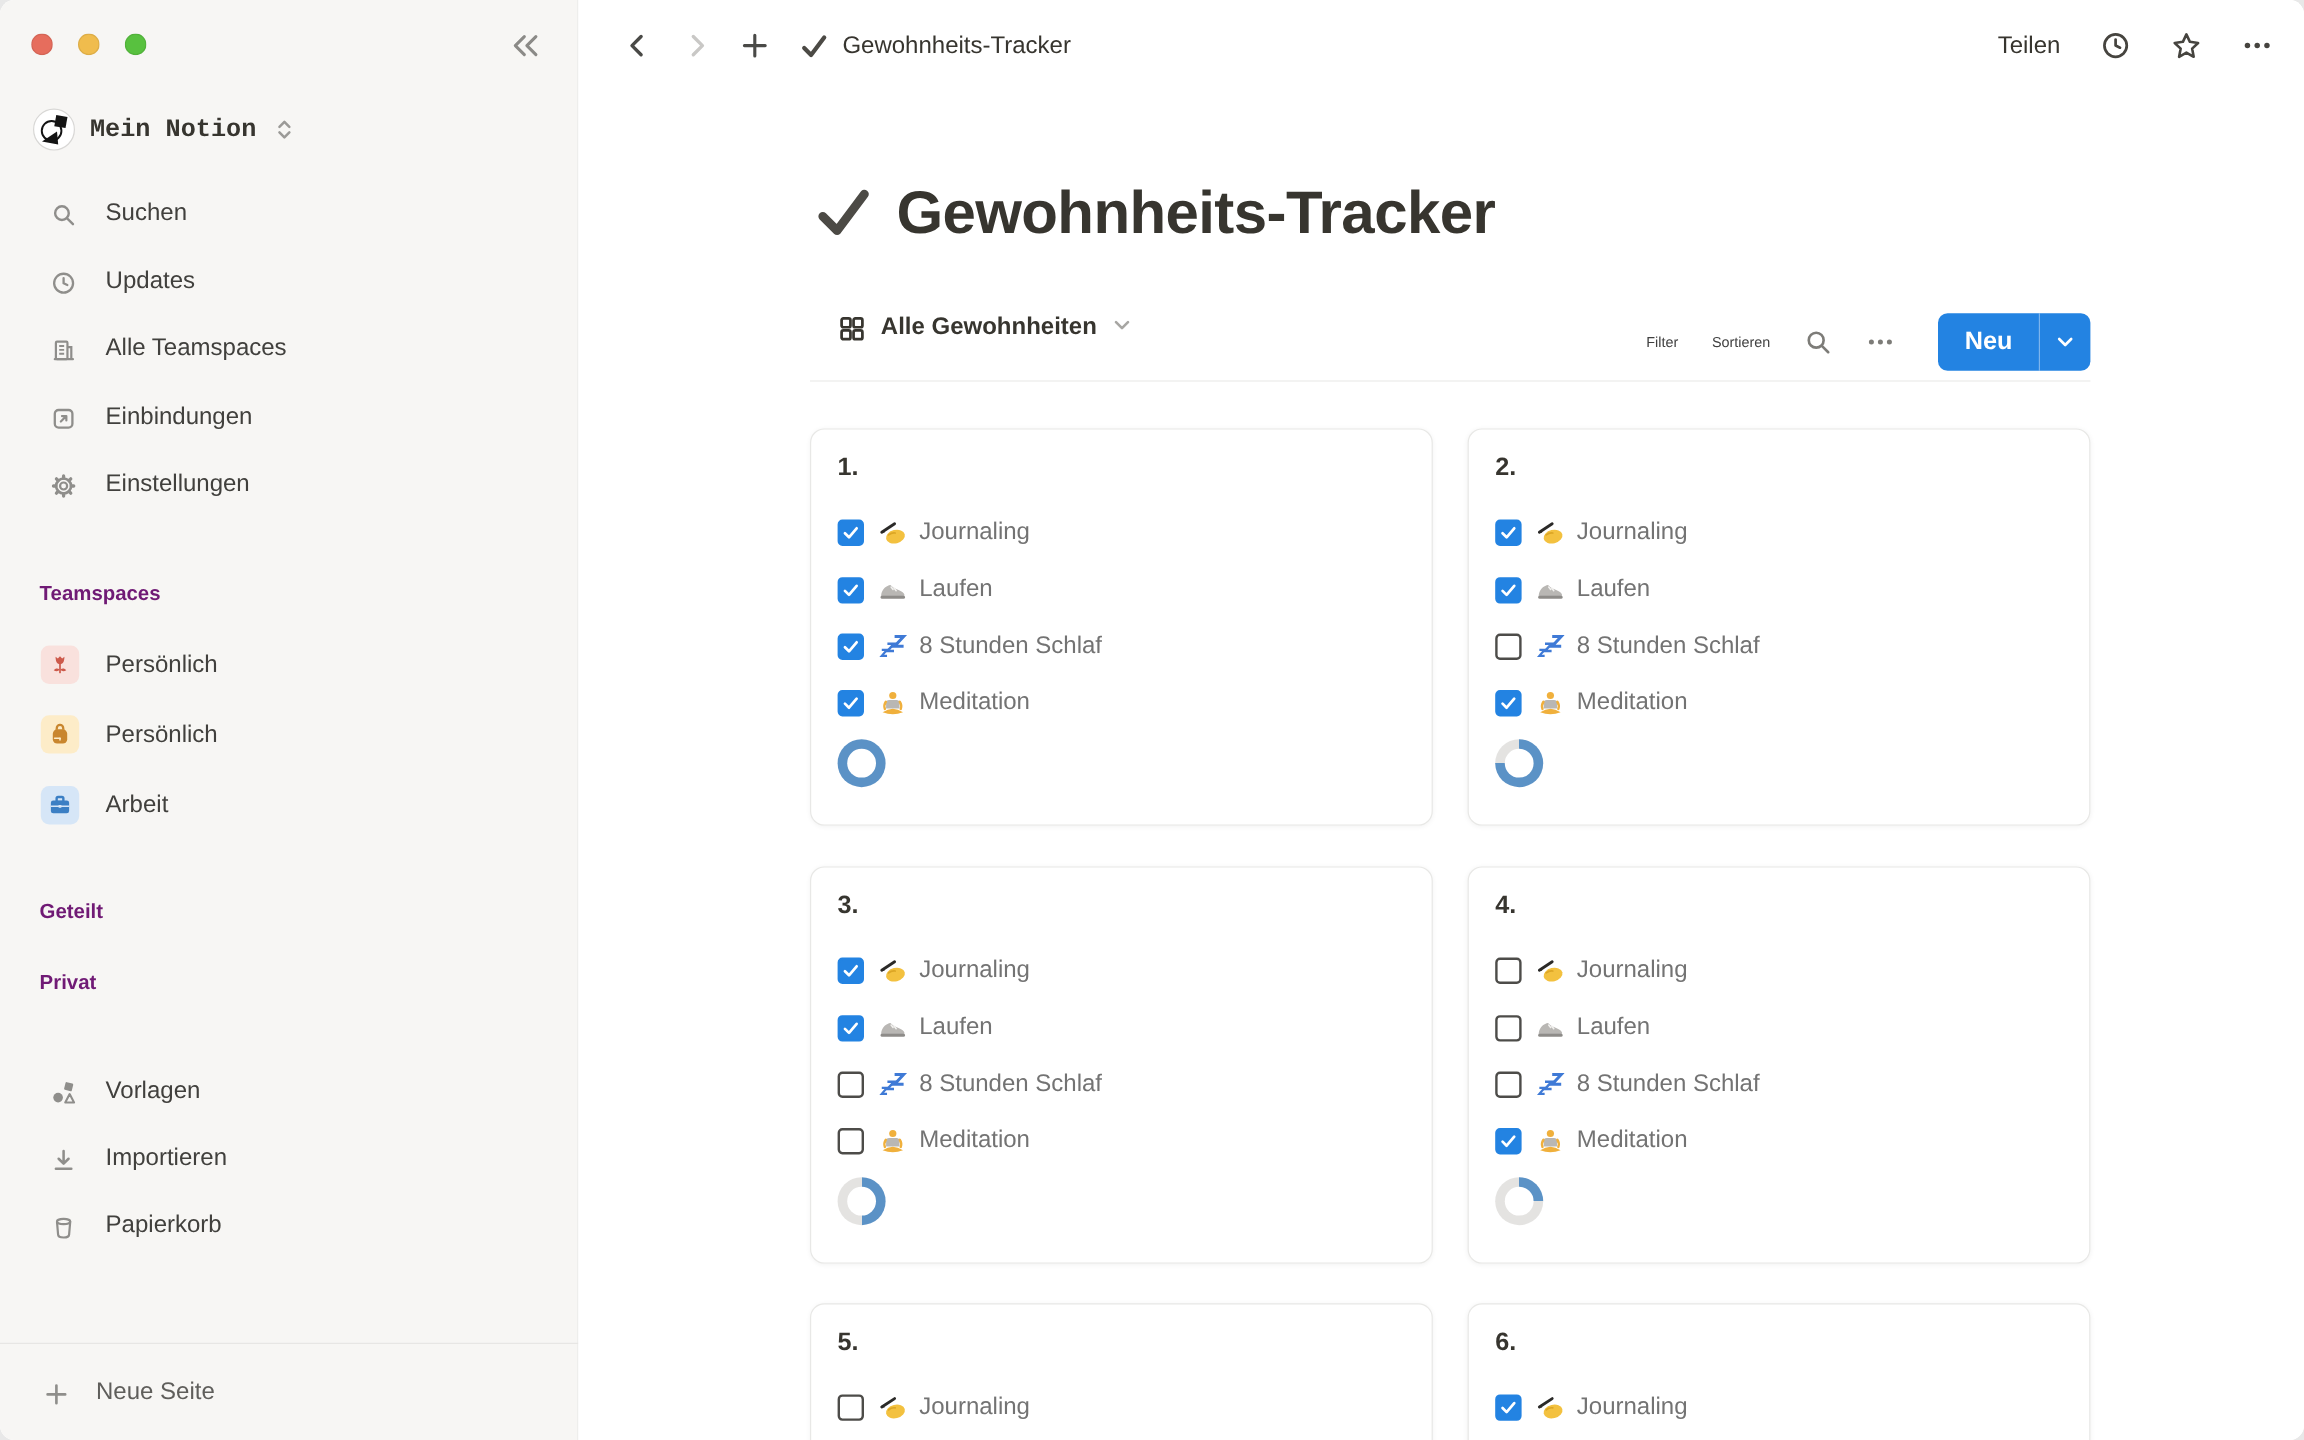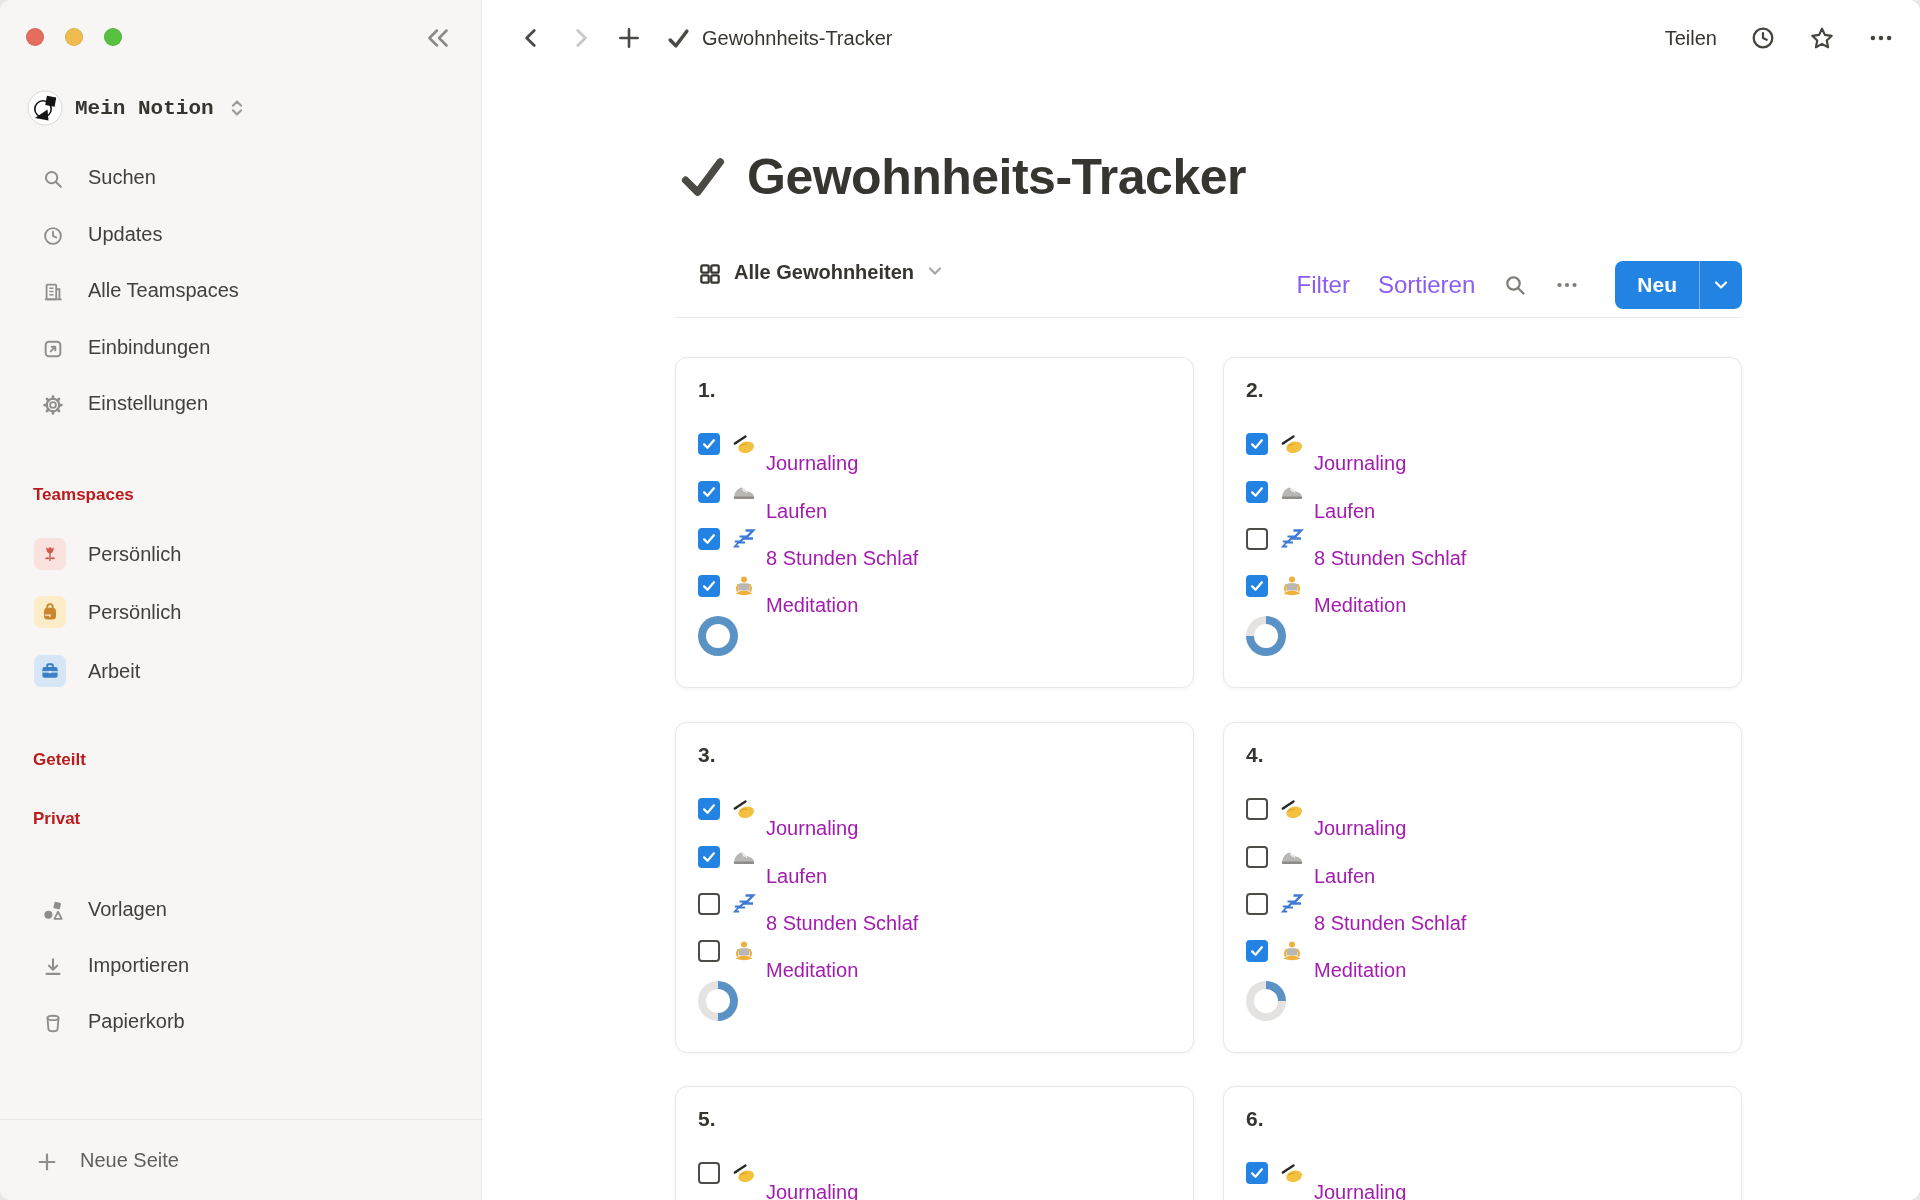--- a/index.html
+++ b/index.html
@@ -10,57 +10,57 @@
   
   .sidebar{position:absolute;left:0;top:0;width:482px;height:1200px;background:#f7f6f4;border-right:1px solid #ececea;}
   .lights{position:absolute;left:26px;top:28px;display:flex;gap:21px;}
   .light{width:18px;height:18px;border-radius:50%;}
   .collapse{position:absolute;left:418px;top:22px;width:40px;height:32px;display:flex;align-items:center;justify-content:center;color:#8b8a87;}
   .ws-row{position:absolute;left:27px;top:90px;display:flex;align-items:center;gap:12px;}
   .ws-name{font-size:21px;font-weight:700;color:#37352f;font-family:Liberation Mono, monospace;}
   .srow{position:absolute;left:0;width:511px;height:44px;}
   .srow .sicon{position:absolute;left:42px;top:11px;width:22px;height:22px;color:#8f8e8b;}
   .srow .slabel{position:absolute;left:88px;top:9px;font-size:20px;font-weight:500;color:#41403d;}
-  .sec-label{position:absolute;left:33px;font-size:17px;font-weight:700;color:#b91c1c;}
+  .sec-label{position:absolute;left:33px;font-size:17px;font-weight:700;color:#701a75;}
   .ts-sq{position:absolute;left:34px;top:6px;width:32px;height:32px;border-radius:7px;display:flex;align-items:center;justify-content:center;}
   .ts-rose{background:#f9e1dd;} .ts-uni{background:#fdecc8;} .ts-work{background:#d6e6f7;}
   .side-div{position:absolute;left:0;top:1119px;width:482px;height:1px;background:#e7e6e4;}
   .newpage .sicon{left:36px;color:#8f8e8b;}
   .newpage .slabel{left:80px;color:#5f5e5b;}
   
   .main{position:absolute;left:482px;top:0;width:1438px;height:1200px;background:#fff;}
   .nav-ic{position:absolute;top:22px;width:32px;height:32px;display:flex;align-items:center;justify-content:center;}
   .breadcrumb{position:absolute;left:184px;top:22px;display:flex;align-items:center;gap:11px;height:32px;}
   .bc-text{font-size:20px;font-weight:500;color:#37352f;}
   .top-right{position:absolute;right:26px;top:22px;height:32px;display:flex;align-items:center;gap:33px;}
   .share{font-size:20px;font-weight:500;color:#37352f;}
   .ticon{width:26px;height:26px;color:#46443f;}
   .page-title{position:absolute;left:195px;top:148px;display:flex;align-items:center;gap:18px;}
   .page-title .ttext{font-size:50px;font-weight:700;letter-spacing:-0.5px;color:#37352f;}
   .toolbar{position:absolute;left:215px;top:261px;height:48px;display:flex;align-items:flex-start;gap:11px;}
   .view-label{font-size:20px;font-weight:700;color:#37352f;}
   .toolbar-right{position:absolute;right:178px;top:261px;height:48px;display:flex;align-items:center;gap:28px;}
-  .tb-gray{font-size:24px;font-weight:500;color:#8b5cf6;}
+  .tb-gray{font-size:12px;font-weight:500;color:#404040;}
   .gicon{width:24px;height:24px;color:#7d7c78;}
   .neu-btn{display:flex;align-items:center;height:48px;background:#2383e2;border-radius:8px;margin-left:8px;overflow:hidden;cursor:pointer;}
   .neu-label{padding:0 22px;font-size:21px;font-weight:700;color:#fff;}
   .neu-sep{width:1px;height:48px;background:rgba(255,255,255,0.4);}
   .neu-caret{width:42px;display:flex;align-items:center;justify-content:center;color:#fff;}
   .tb-divider{position:absolute;left:193px;top:317px;width:1067px;height:1px;background:#ebebe9;}
   
   .card{position:absolute;width:519px;height:331px;background:#fff;border:1px solid #e8e8e6;border-radius:12px;
         box-shadow:0 1px 4px rgba(15,15,15,0.05);}
   .card-number{position:absolute;left:22px;top:20px;font-size:21px;font-weight:700;color:#37352f;}
   .hrow{position:absolute;left:0;width:519px;height:28px;}
   .cb{position:absolute;left:22px;top:0;width:22px;height:22px;border:2px solid #4d4c49;border-radius:4px;background:#fff;}
   .cb svg{display:none;width:18px;height:18px;margin:0 auto;color:#fff;}
   .cb.checked{background:#2383e2;border-color:#2383e2;}
   .cb.checked svg{display:block;}
   .emo{position:absolute;left:56px;top:-1px;width:24px;height:24px;}
-  .hlabel{position:absolute;left:90px;top:-1px;font-size:20px;color:#a21caf;margin-top:20px;}
+  .hlabel{position:absolute;left:90px;top:-1px;font-size:20px;color:#737373;}
   .ring{position:absolute;left:22px;top:258px;width:40px;height:40px;border-radius:50%;background:#e4e3e1;}
   .ring .hole{position:absolute;left:8px;top:8px;width:24px;height:24px;border-radius:50%;background:#fff;}
 </style>
 </head>
 <body>
 
 <svg width="0" height="0" style="position:absolute">
   <defs>
     <symbol id="i-chevl" viewBox="0 0 24 24">
         <path d="M15 5 L8 12 L15 19" fill="none" stroke="currentColor" stroke-width="2.6" stroke-linecap="round" stroke-linejoin="round"></path>

